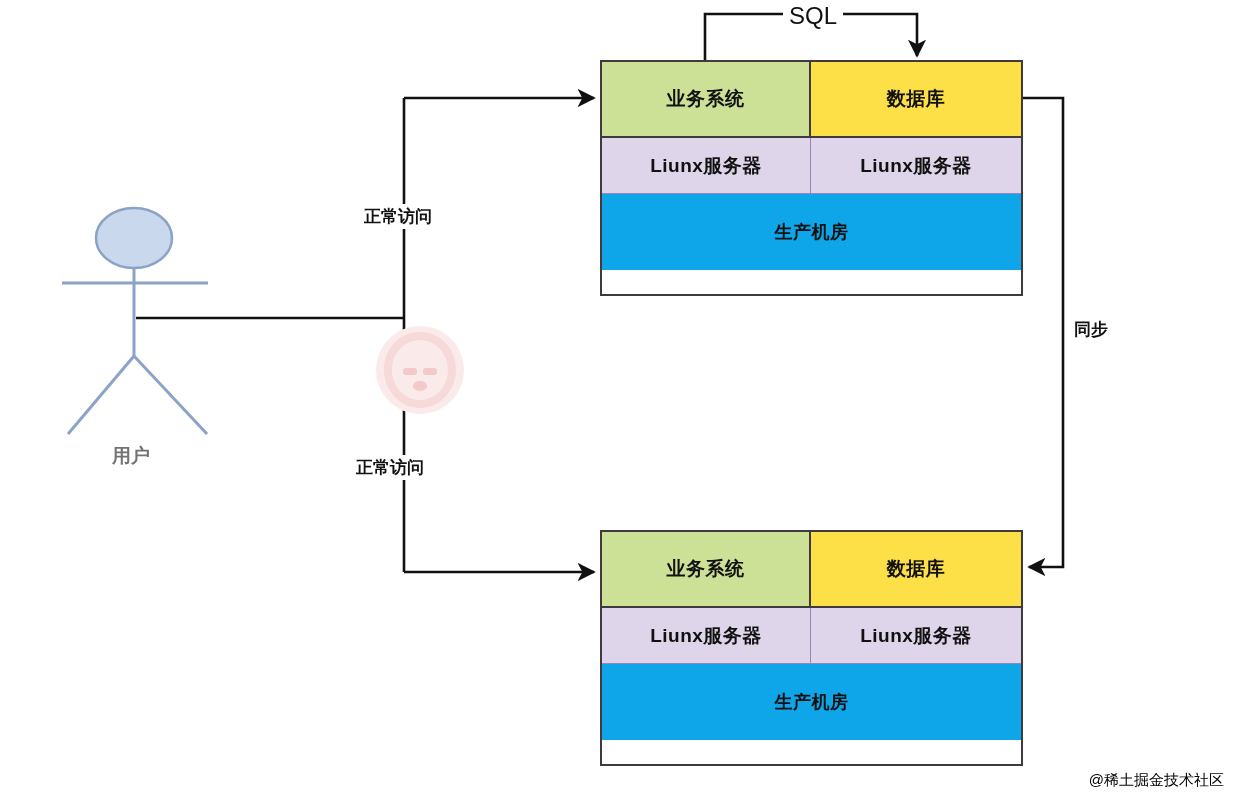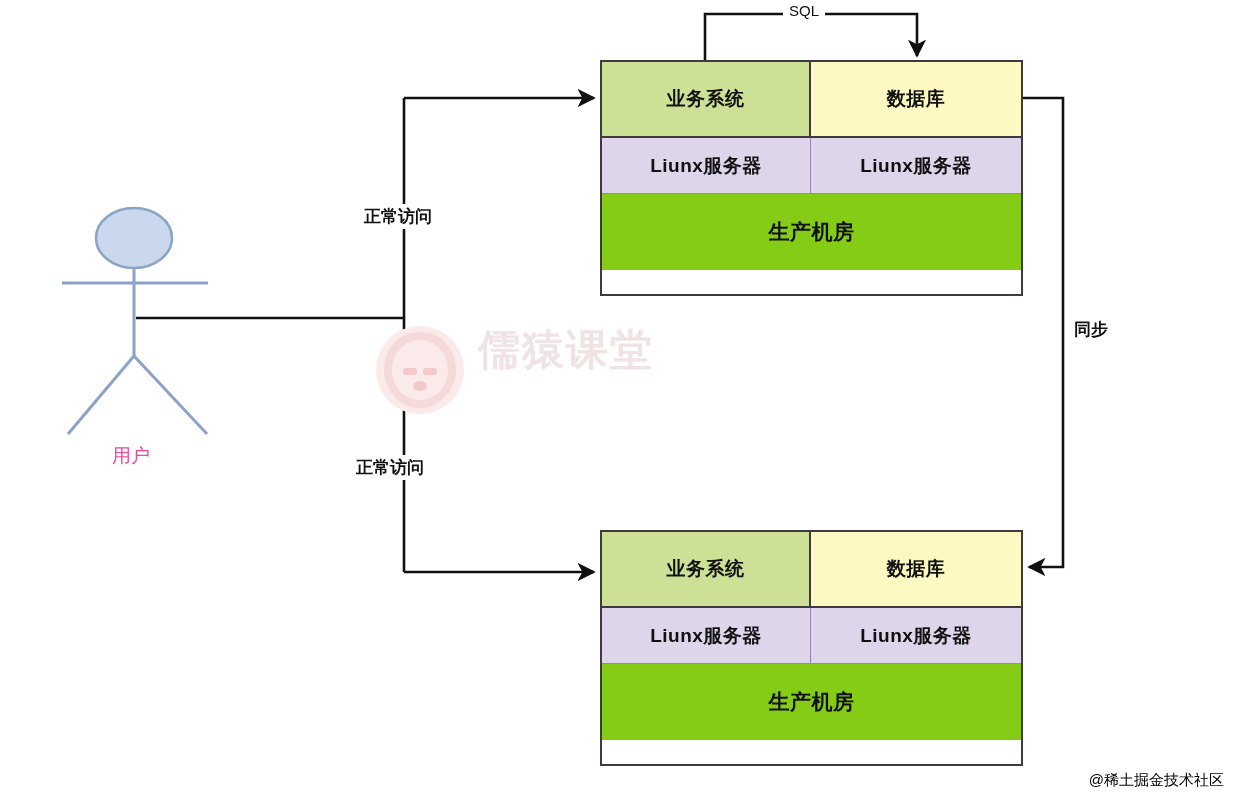--- a/index.html
+++ b/index.html
@@ -50,67 +50,67 @@
 
   .cell-app {
     width: 209px;
     background: #cce196;
     border-right: 2px solid #3f3a3d;
     border-bottom: 2px solid #3f3a3d;
     font-size: 19px;
   }
   .cell-db {
     flex: 1;
-    background: #fef9c3;
+    background: #fde047;
     border-bottom: 2px solid #3f3a3d;
     font-size: 19px;
   }
   .cell-srv-l {
     width: 209px;
     background: #ded5ea;
     border-right: 1px solid #9b83b8;
     border-bottom: 1px solid #9b83b8;
     font-size: 19px;
   }
   .cell-srv-r {
     flex: 1;
     background: #ded5ea;
     border-bottom: 1px solid #9b83b8;
     font-size: 19px;
   }
   .cell-room {
     flex: 1;
-    background: #84cc16;
-    font-size: 21px;
+    background: #0ea5e9;
+    font-size: 18px;
   }
 
   
   .edge-label {
     position: absolute;
     font-size: 17px;
     font-weight: bold;
     color: #111111;
     white-space: nowrap;
     background: #ffffff;
     padding: 1px 4px;
   }
   .sql-label {
     position: absolute;
-    font-size: 15px;
+    font-size: 24px;
     color: #111111;
     white-space: nowrap;
     background: #ffffff;
     padding: 0 6px;
     text-align: center;
   }
   .actor-label {
     position: absolute;
     font-size: 19px;
-    font-weight: normal;
-    color: #ec4899;
+    font-weight: bold;
+    color: #737373;
     white-space: nowrap;
   }
 
   
   .watermark {
     position: absolute;
     left: 370px;
     top: 318px;
     width: 300px;
     height: 112px;
@@ -182,21 +182,20 @@
   <div class="watermark">
     <svg width="300" height="112" viewBox="0 0 300 112" xmlns="http://www.w3.org/2000/svg">
       <circle cx="50" cy="52" r="44" fill="#fbeaea"></circle>
       <path d="M 50 14 C 28 14 14 32 14 52 C 14 72 30 90 50 90 C 70 90 86 72 86 52 C 86 32 72 14 50 14 Z
                M 50 22 C 66 22 78 36 78 52 C 78 68 66 82 50 82 C 34 82 22 68 22 52 C 22 36 34 22 50 22 Z" fill="#f6dada"></path>
       <ellipse cx="50" cy="58" rx="22" ry="24" fill="#fbeaea"></ellipse>
       <rect x="33" y="50" width="14" height="7" rx="3" fill="#f3c9c9"></rect>
       <rect x="53" y="50" width="14" height="7" rx="3" fill="#f3c9c9"></rect>
       <ellipse cx="50" cy="68" rx="7" ry="5" fill="#f3c9c9"></ellipse>
     </svg>
-    <div class="wm-text">儒猿课堂</div>
   </div>
 
   <div class="actor-label" style="left:112px; top:443px;">用户</div>
 
   <div class="sql-label" style="left:783px; top:2px;">SQL</div>
 
   <div class="edge-label" style="left:360px; top:204px;font-family:Liberation Serif, serif;">正常访问</div>
 
   <div class="edge-label" style="left:352px; top:455px;">正常访问</div>
 

